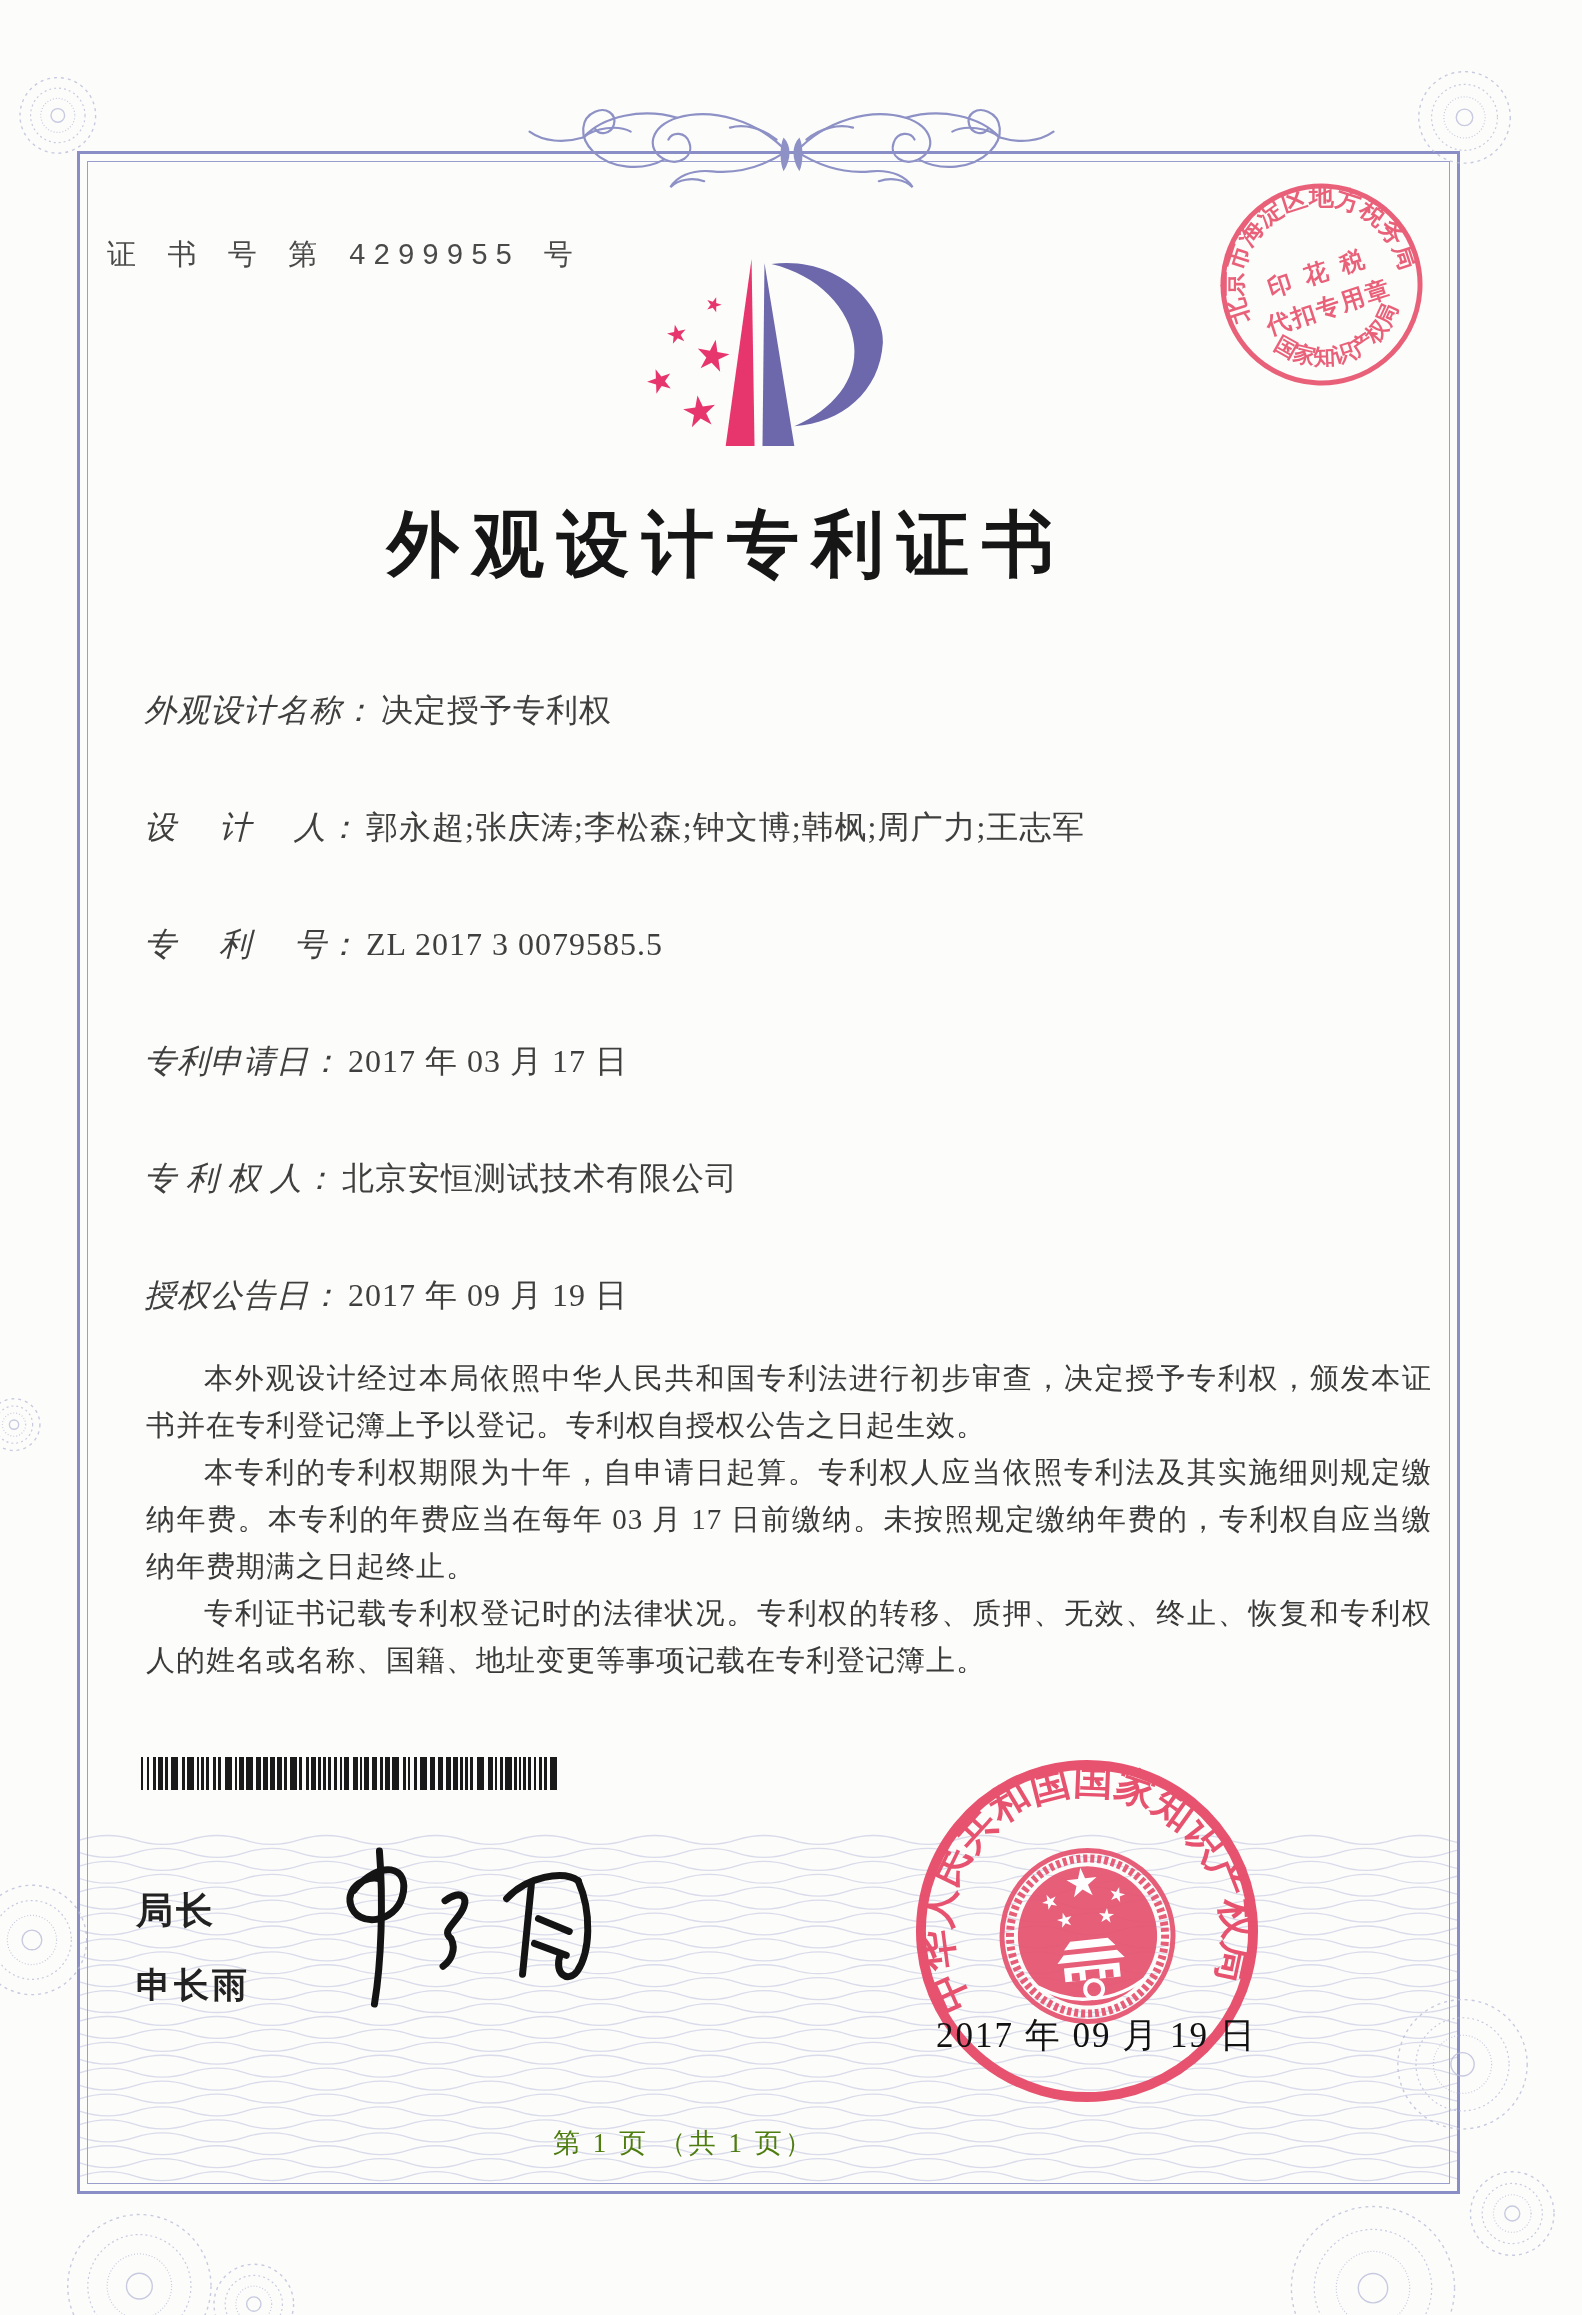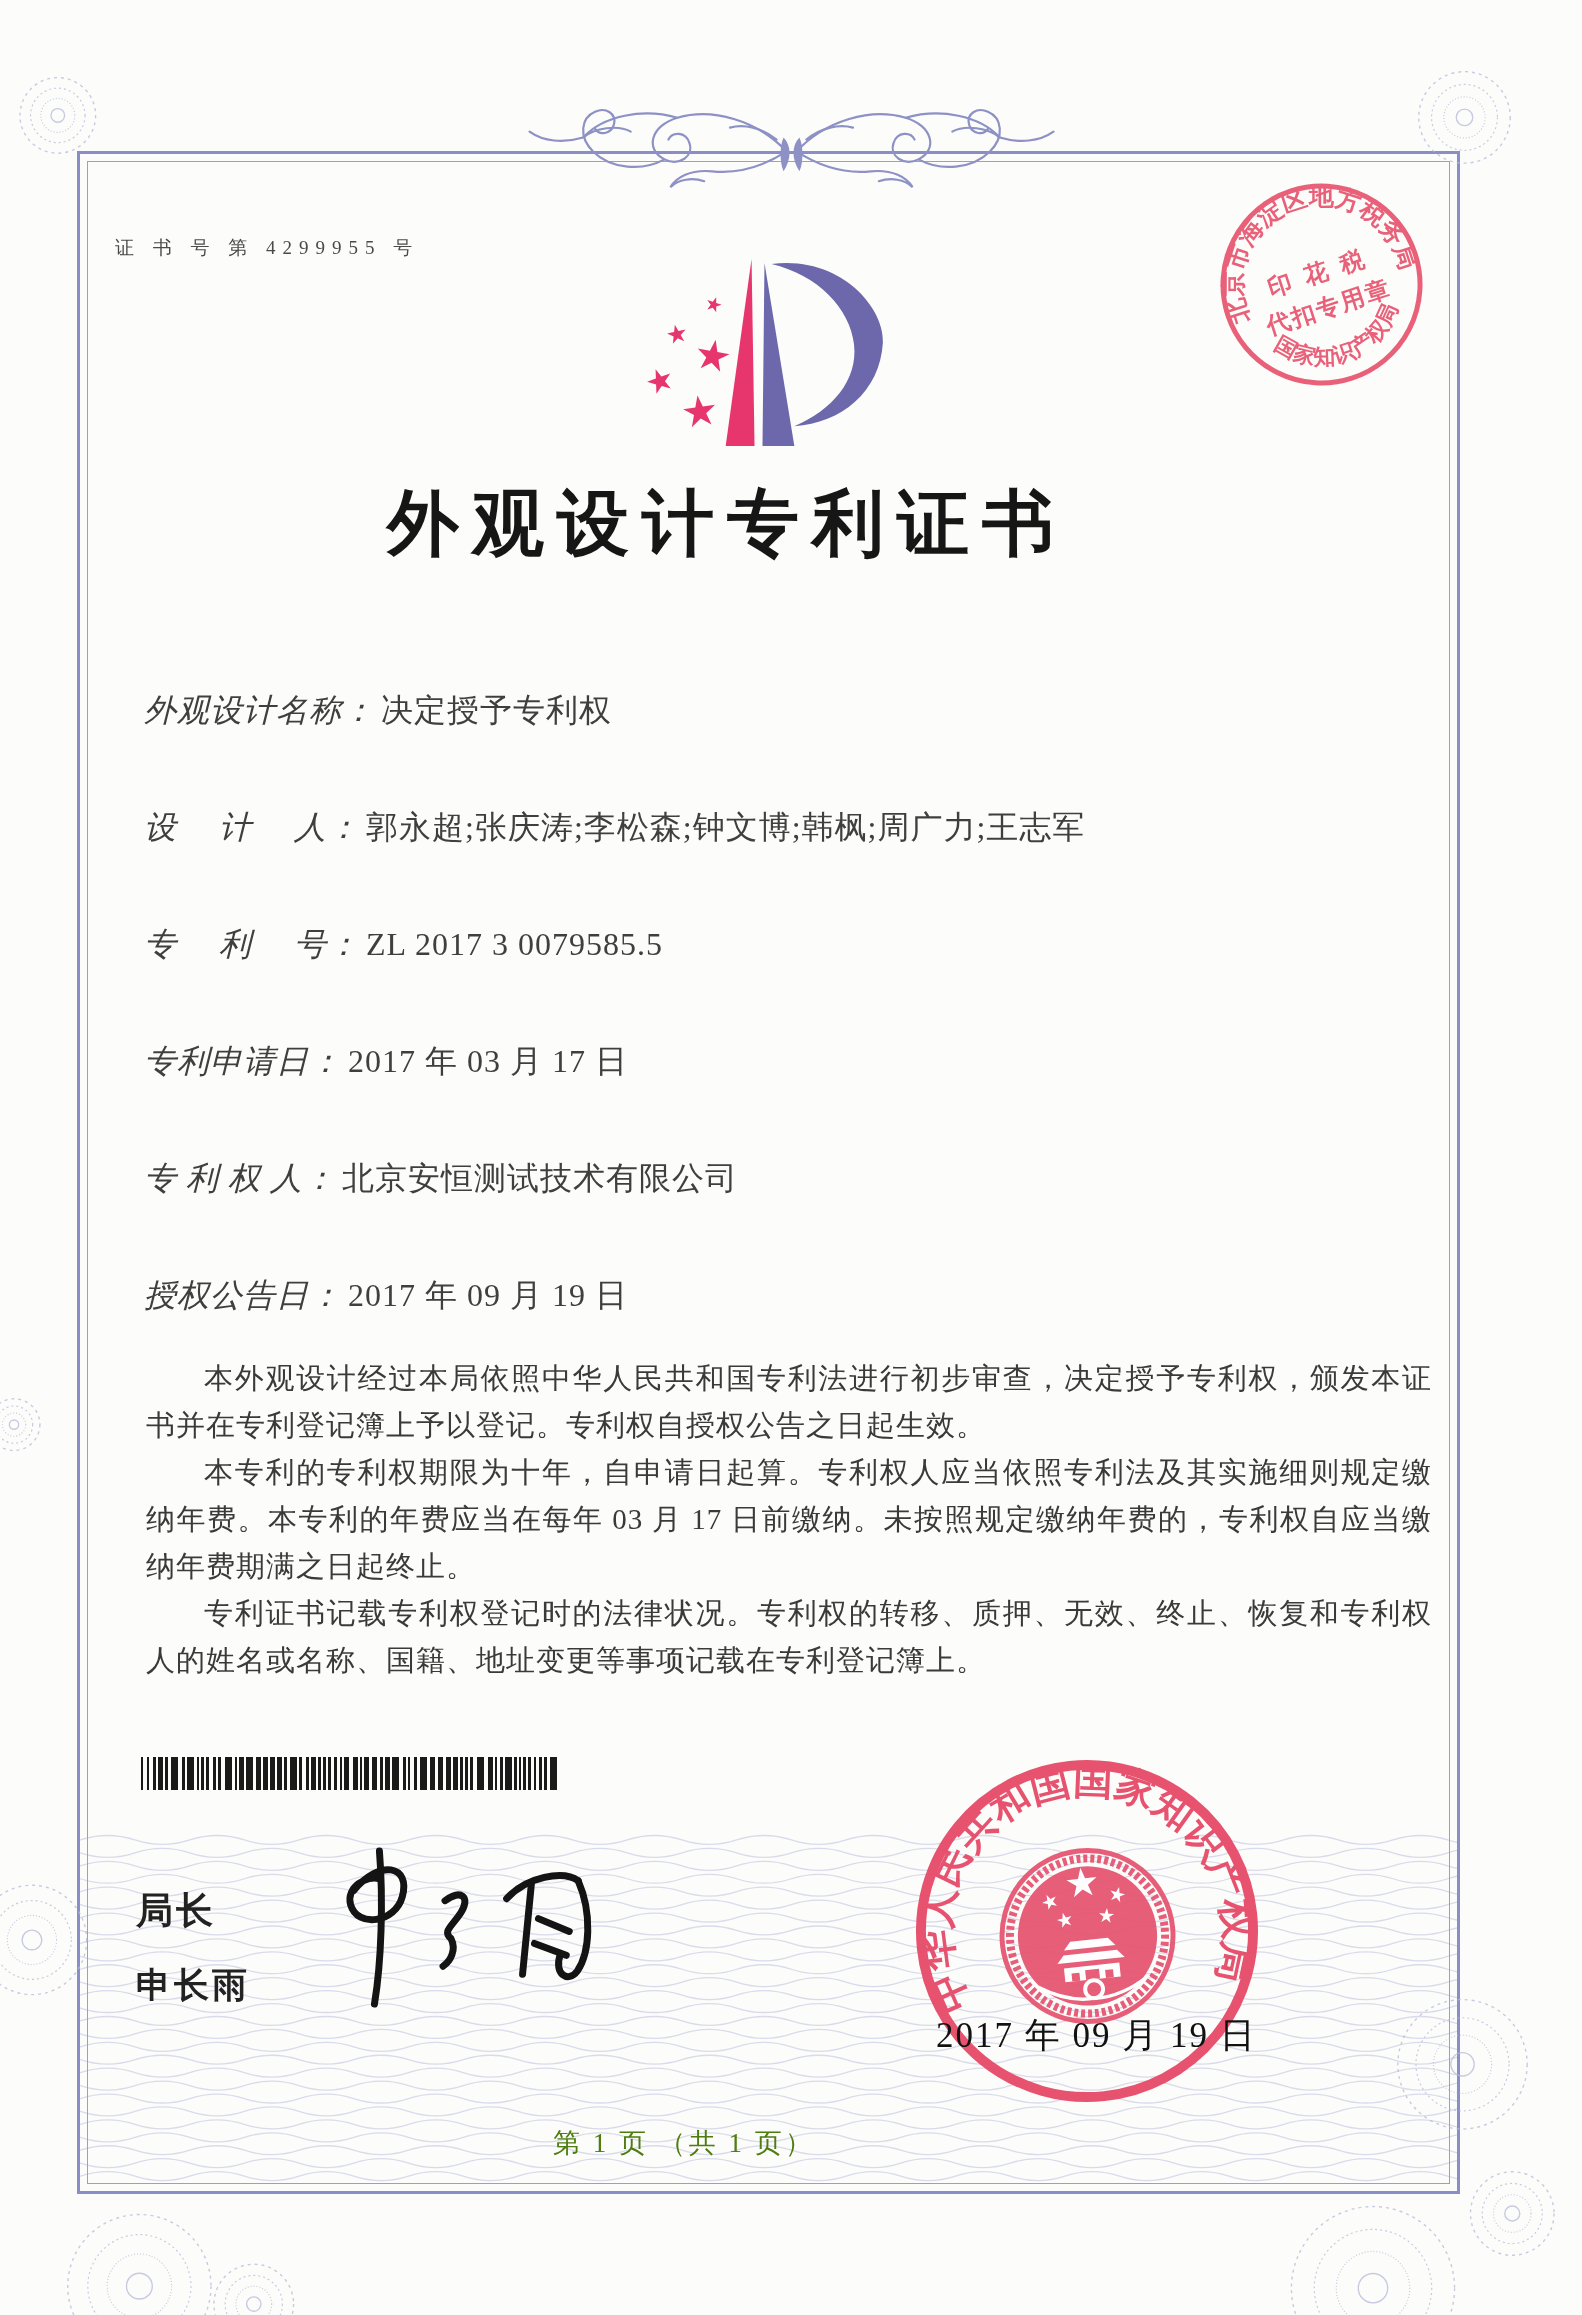--- a/index.html
+++ b/index.html
@@ -7,23 +7,23 @@
     position:relative;width:1582px;height:2315px;margin:0 auto;
     background:#fcfcfa;overflow:hidden;
     font-family:"Liberation Serif","DejaVu Serif",serif;color:#2f2f2f;
   }
   
   .frame-outer{position:absolute;left:77px;top:151px;right:122px;bottom:121px;
     border:3px solid #8a8ec6;z-index:2;pointer-events:none;}
   .frame-inner{position:absolute;left:87px;top:161px;right:132px;bottom:131px;
     border:1px solid #9a9ecf;z-index:2;pointer-events:none;}
   
-  .cert-no{position:absolute;left:115px;top:235px;font-size:19px;letter-spacing:7px;
-    color:#4a4a4a;z-index:5;}
-  .title{position:absolute;left:727px;top:476px;transform:translateX(-50%);
+  .cert-no{position:absolute;left:107px;top:235px;font-size:29px;letter-spacing:7px;
+    color:#4a4a4a;z-index:5;font-family:Liberation Mono, monospace;}
+  .title{position:absolute;left:727px;top:497px;transform:translateX(-50%);
     white-space:nowrap;font-size:72px;font-weight:700;letter-spacing:13px;
     color:#161616;z-index:5;}
   
   .fields{position:absolute;left:144px;top:689px;width:1303px;z-index:5;}
   .field{height:117px;font-size:32px;color:#3f3f3f;letter-spacing:1px;white-space:nowrap;}
   .field .lbl{margin-right:6px;font-style:italic;}
   
   .paragraphs{position:absolute;left:146px;top:1355px;width:1286px;z-index:5;}
   .paragraphs p{margin:0;font-size:29px;line-height:47px;text-align:justify;
     text-indent:2em;color:#3a3a3a;letter-spacing:1px;}

